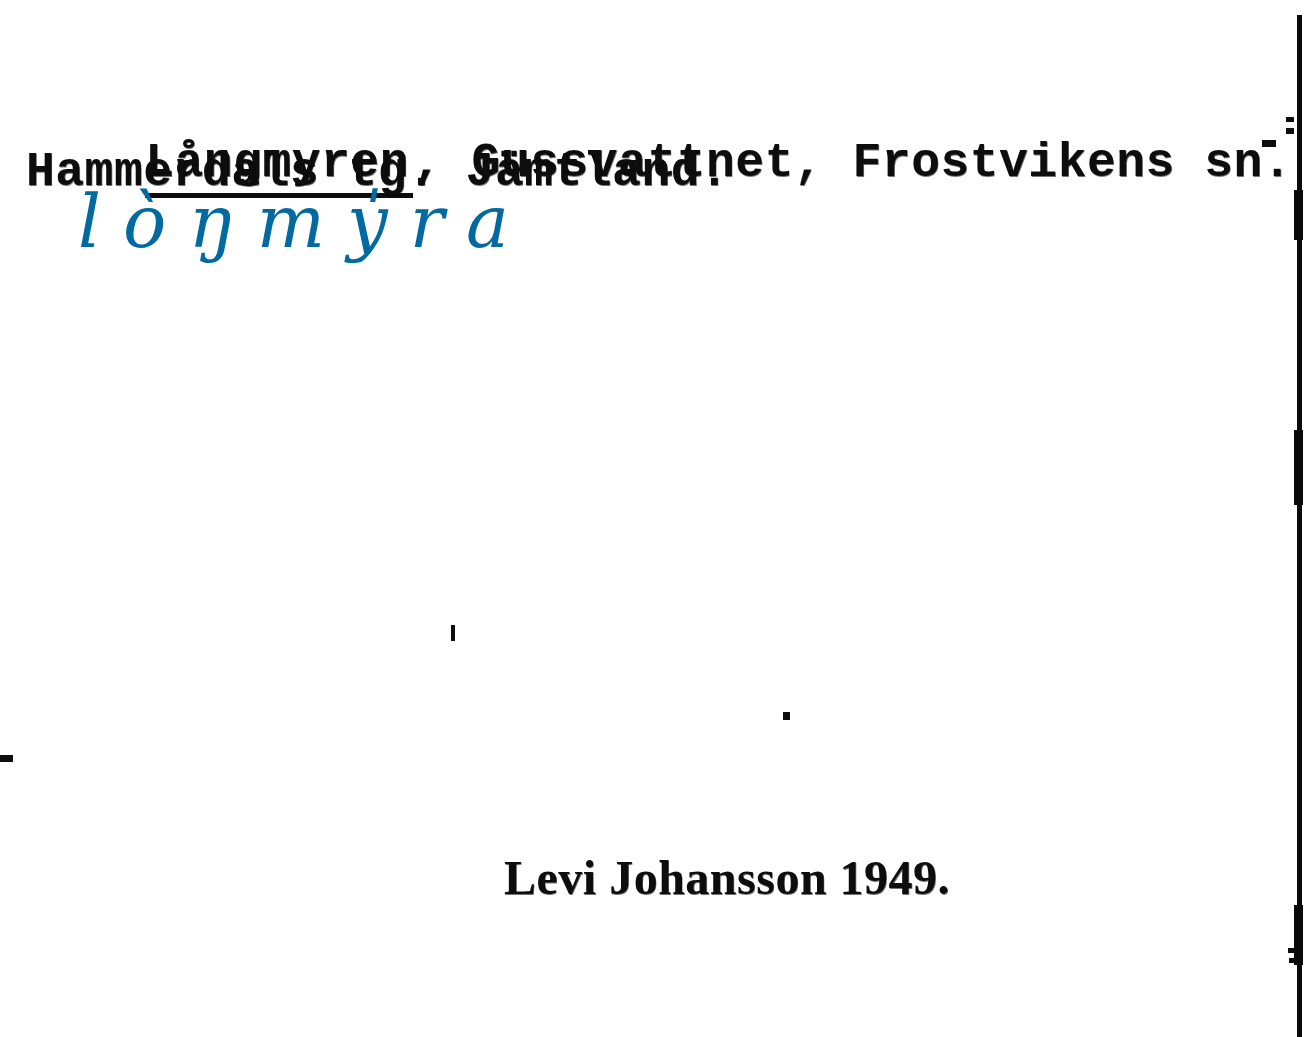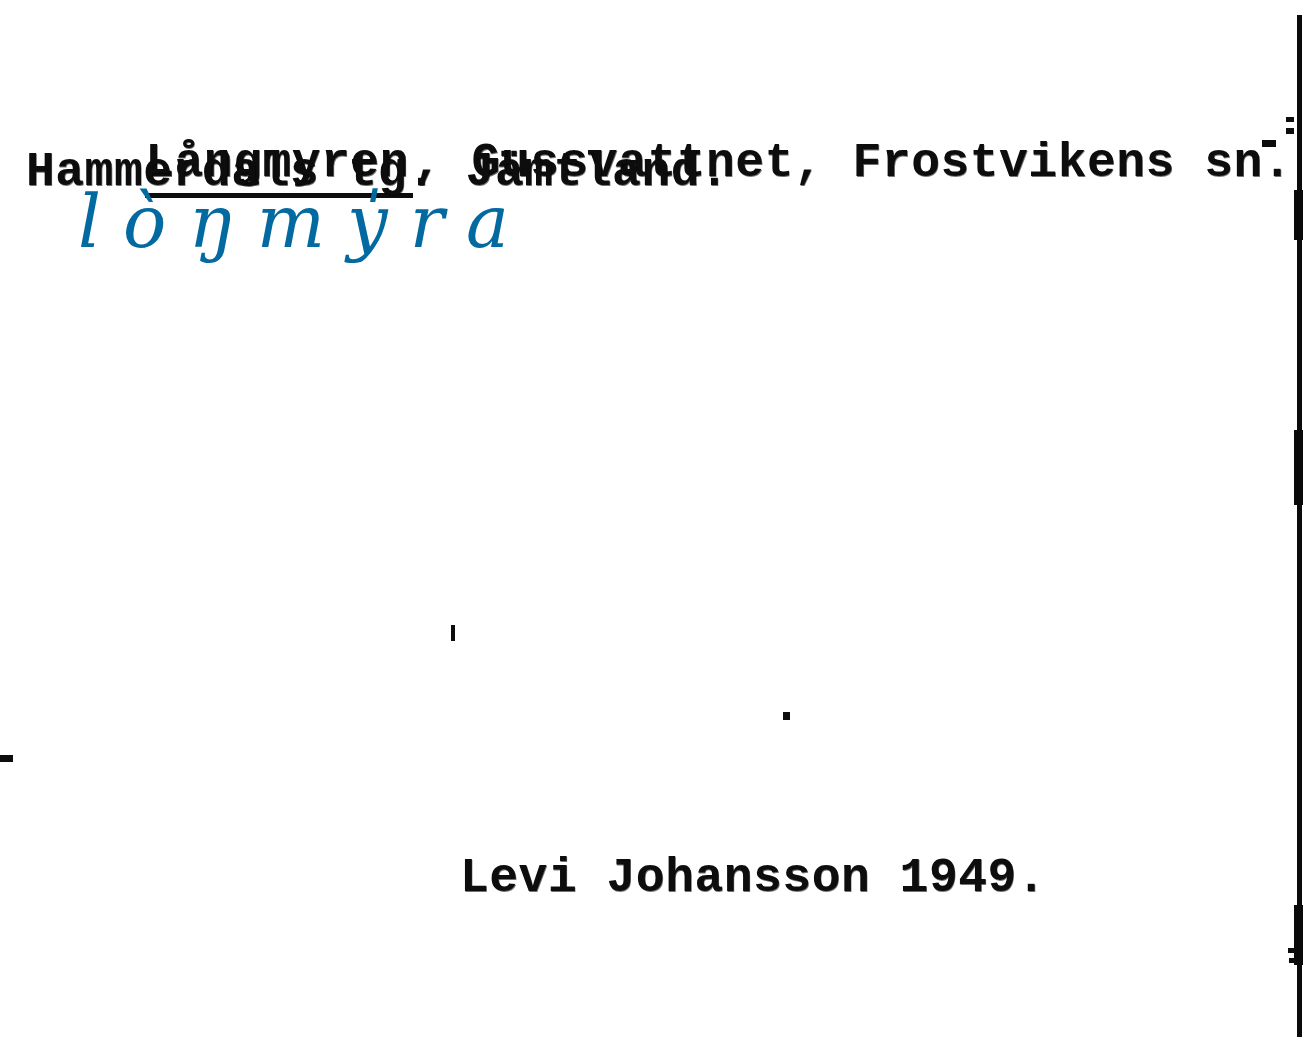--- a/index.html
+++ b/index.html
@@ -41,21 +41,21 @@
     font-family: "DejaVu Serif", serif;
     font-style: italic;
     font-size: 72px;
     line-height: 1;
     letter-spacing: 22px;
     color: #0369a1;
     white-space: pre;
   }
   #descLine { top: 314px; left: 24px; }
   #cardNumber { top: 842px; left: 19px; }
-  #attribution { top: 854px; left: 460px; }
+  #attribution { top: 854px; left: 504px; font-family: Liberation Serif, serif; }
 
   
   .mark {
     position: absolute;
     background: #0d0d0d;
   }
   #edge-line {
     position: absolute;
     top: 15px;
     bottom: 0;

